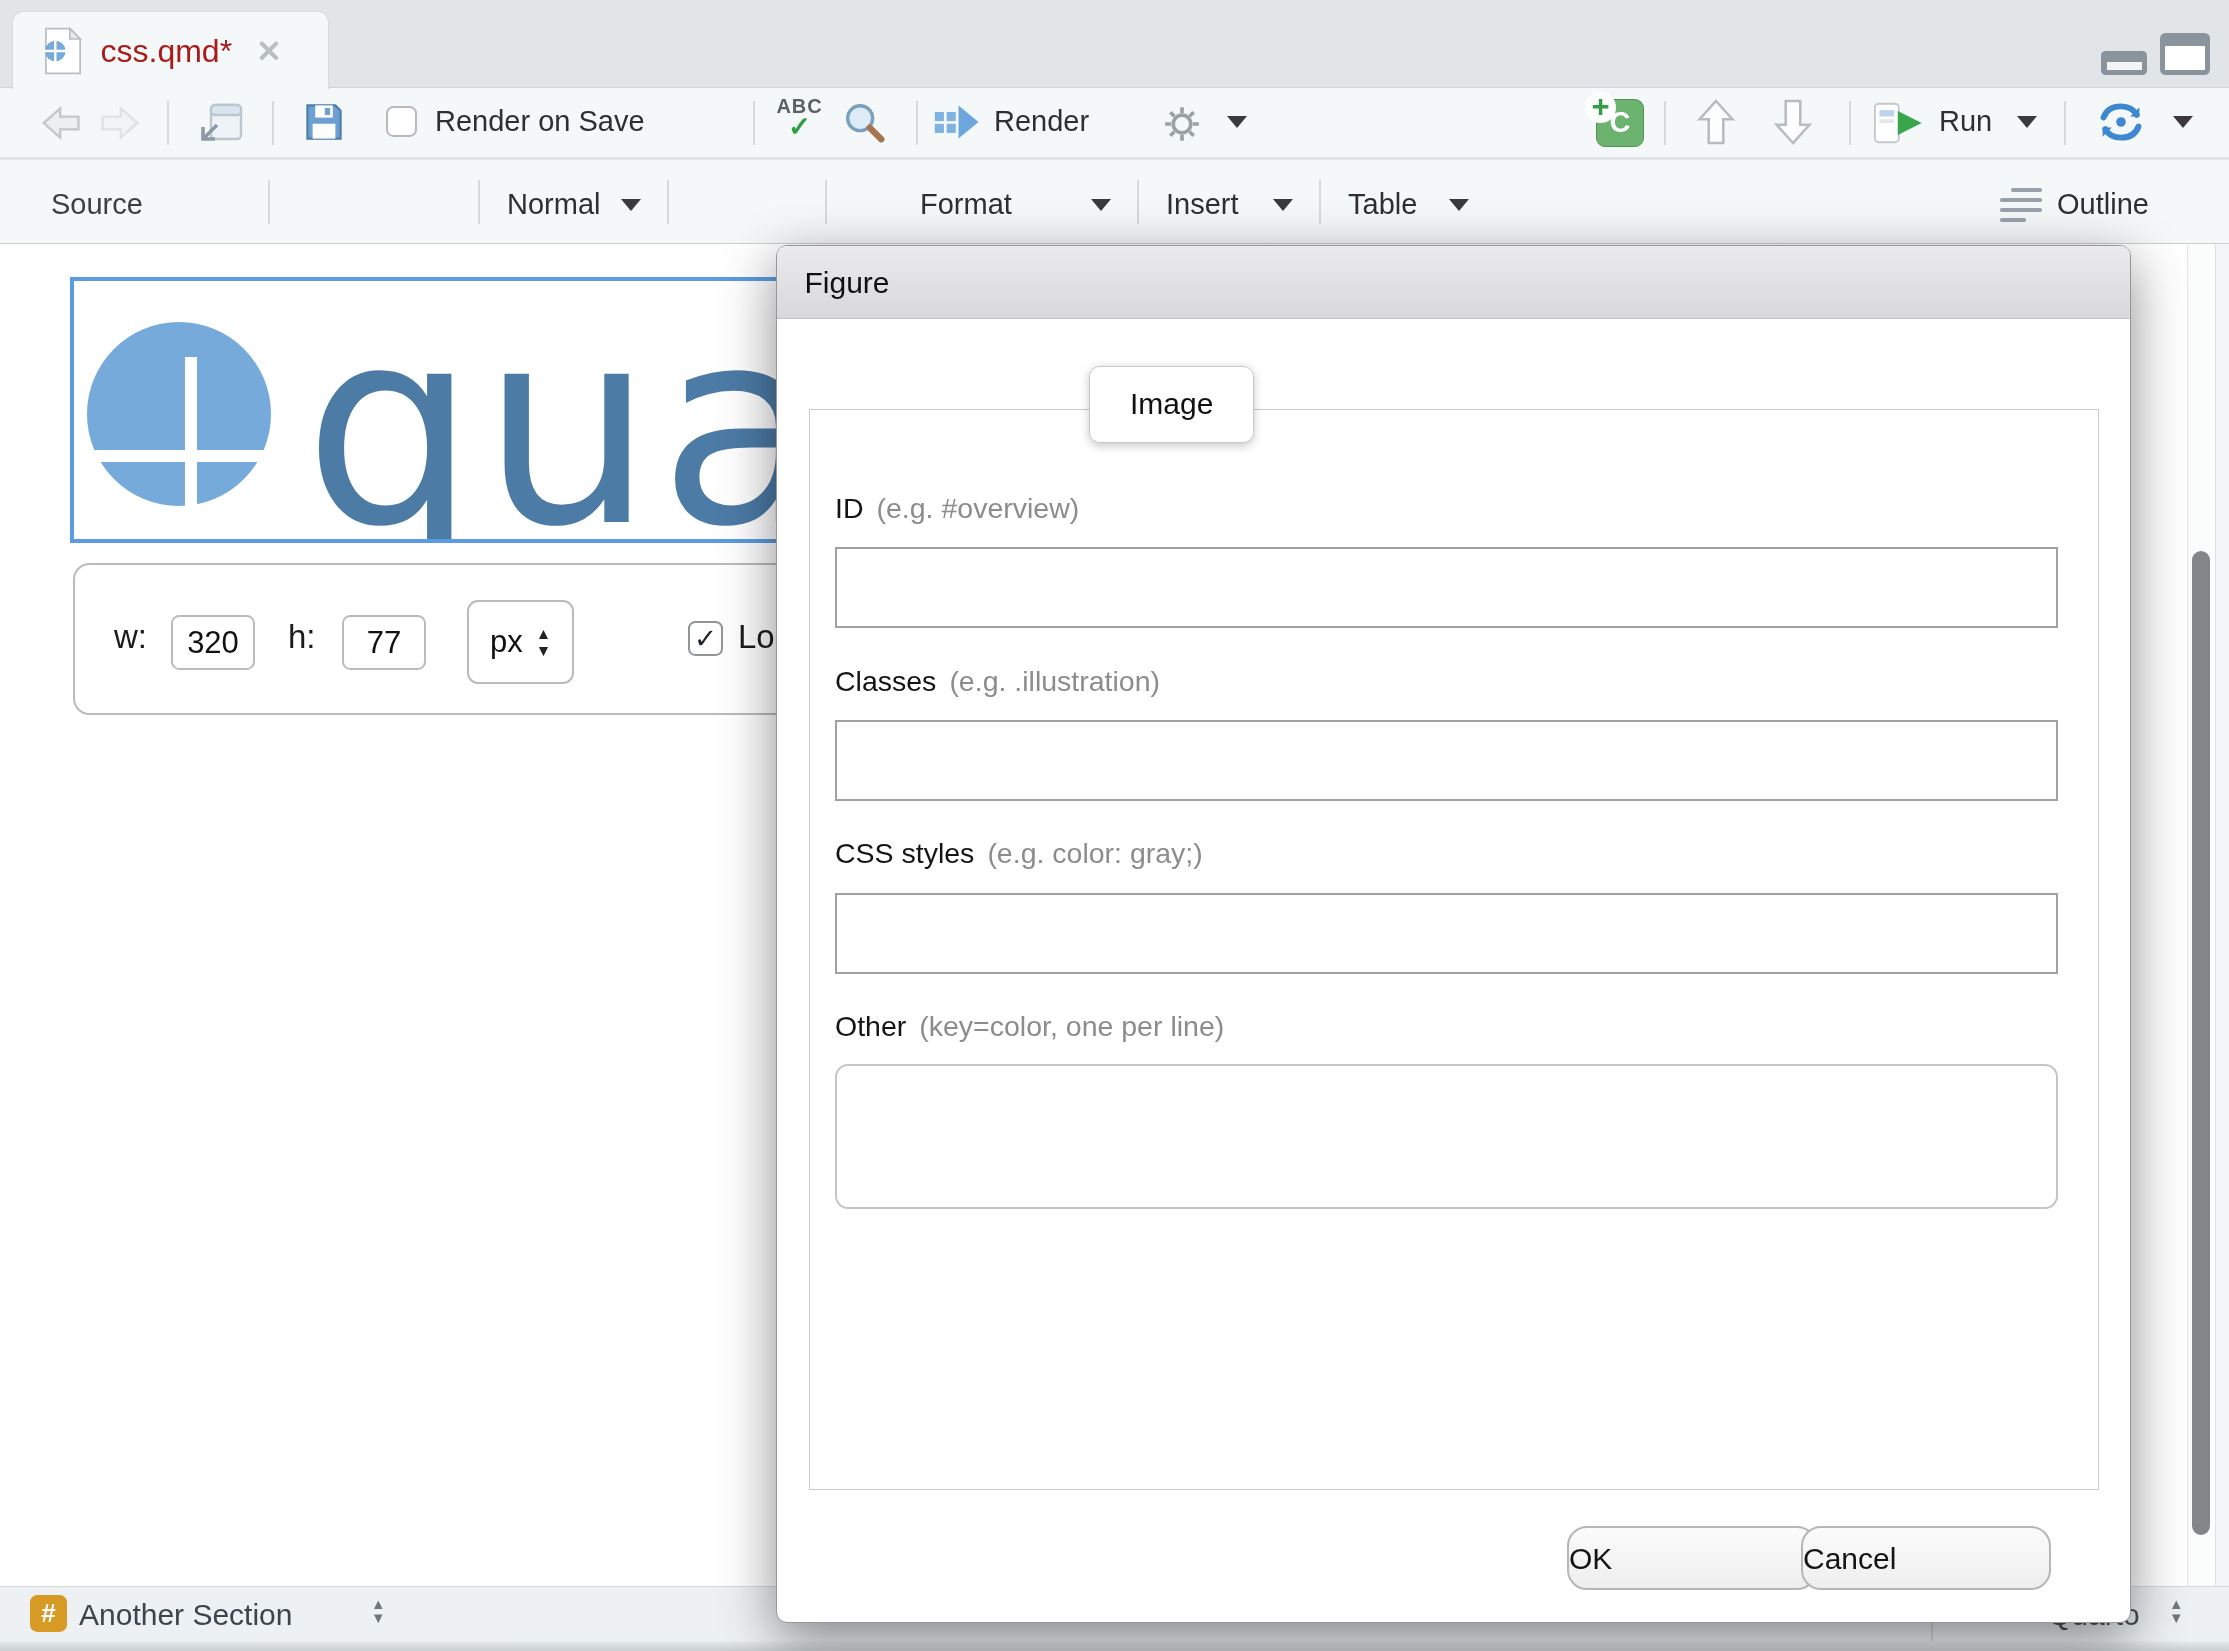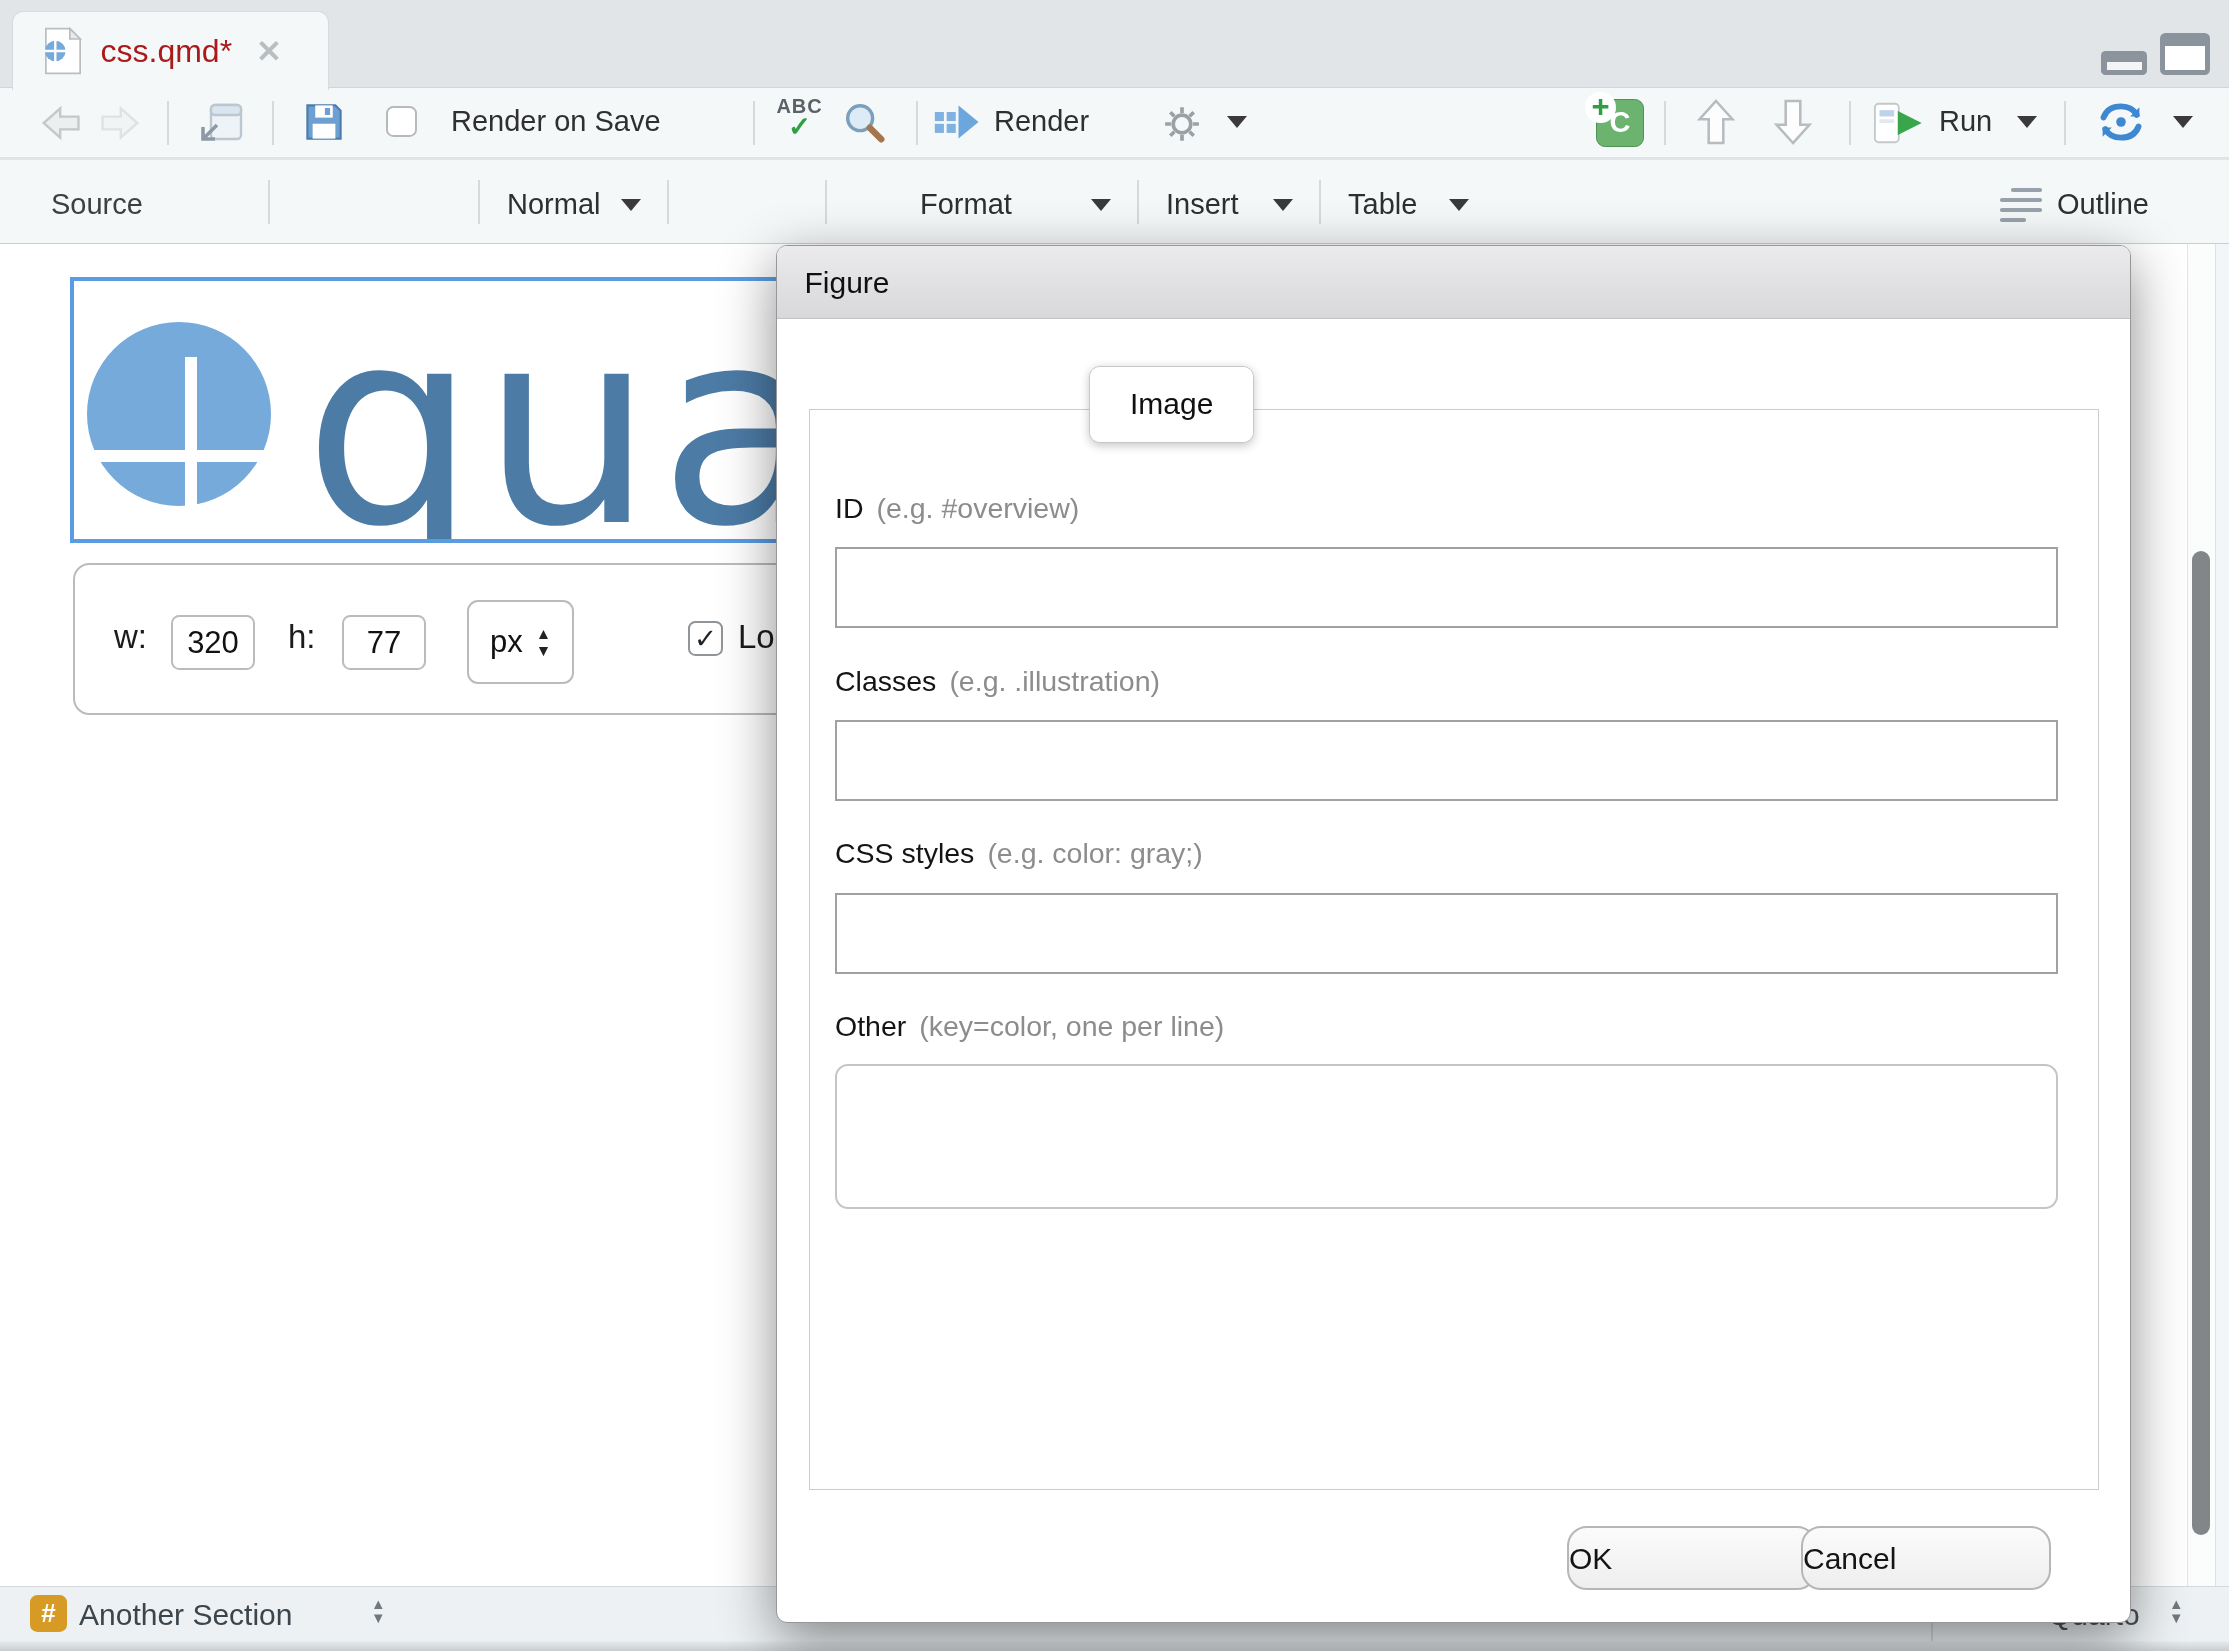--- a/index.html
+++ b/index.html
@@ -118,21 +118,21 @@
   <span class="abs sep" style="left:272px;"></span>
   <span class="abs icon" style="left:303px;top:13px;">
     <svg width="42" height="42" viewBox="0 0 24 24">
       <path d="M2.5 2.5h16l3 3v16h-19z" fill="#6d9fd0" stroke="#4c7cab" stroke-width="1.2"></path>
       <rect x="7" y="2.5" width="10" height="7" fill="#ffffff"></rect>
       <rect x="12.5" y="4" width="3" height="4" fill="#6d9fd0"></rect>
       <rect x="5.5" y="13" width="13" height="8.5" fill="#ffffff"></rect>
     </svg>
   </span>
   <span class="abs chk" style="left:386px;top:18.4px;"></span>
-  <span class="abs tbtext" style="left:451px;text-align:right;">Render on Save</span>
+  <span class="abs tbtext" style="left:435px;text-align:right;">Render on Save</span>
   <span class="abs sep" style="left:753px;"></span>
   <span class="abs" style="left:770px;top:7.3px;width:59px;text-align:center;">
     <span style="font-size:20px;font-weight:bold;color:#5a6167;letter-spacing:0.9px;">ABC</span><br>
     <span style="font-size:27.5px;color:#2f9e44;font-weight:bold;line-height:18.4px;">✓</span>
   </span>
   <span class="abs icon" style="left:841px;top:11px;">
     <svg width="46" height="46" viewBox="0 0 24 24">
       <circle cx="10" cy="10" r="6.5" fill="#ddebf7" stroke="#7aa0bd" stroke-width="1.8"></circle>
       <path d="M15 15l6 6" stroke="#a5754f" stroke-width="3.4" stroke-linecap="round"></path>
     </svg>

